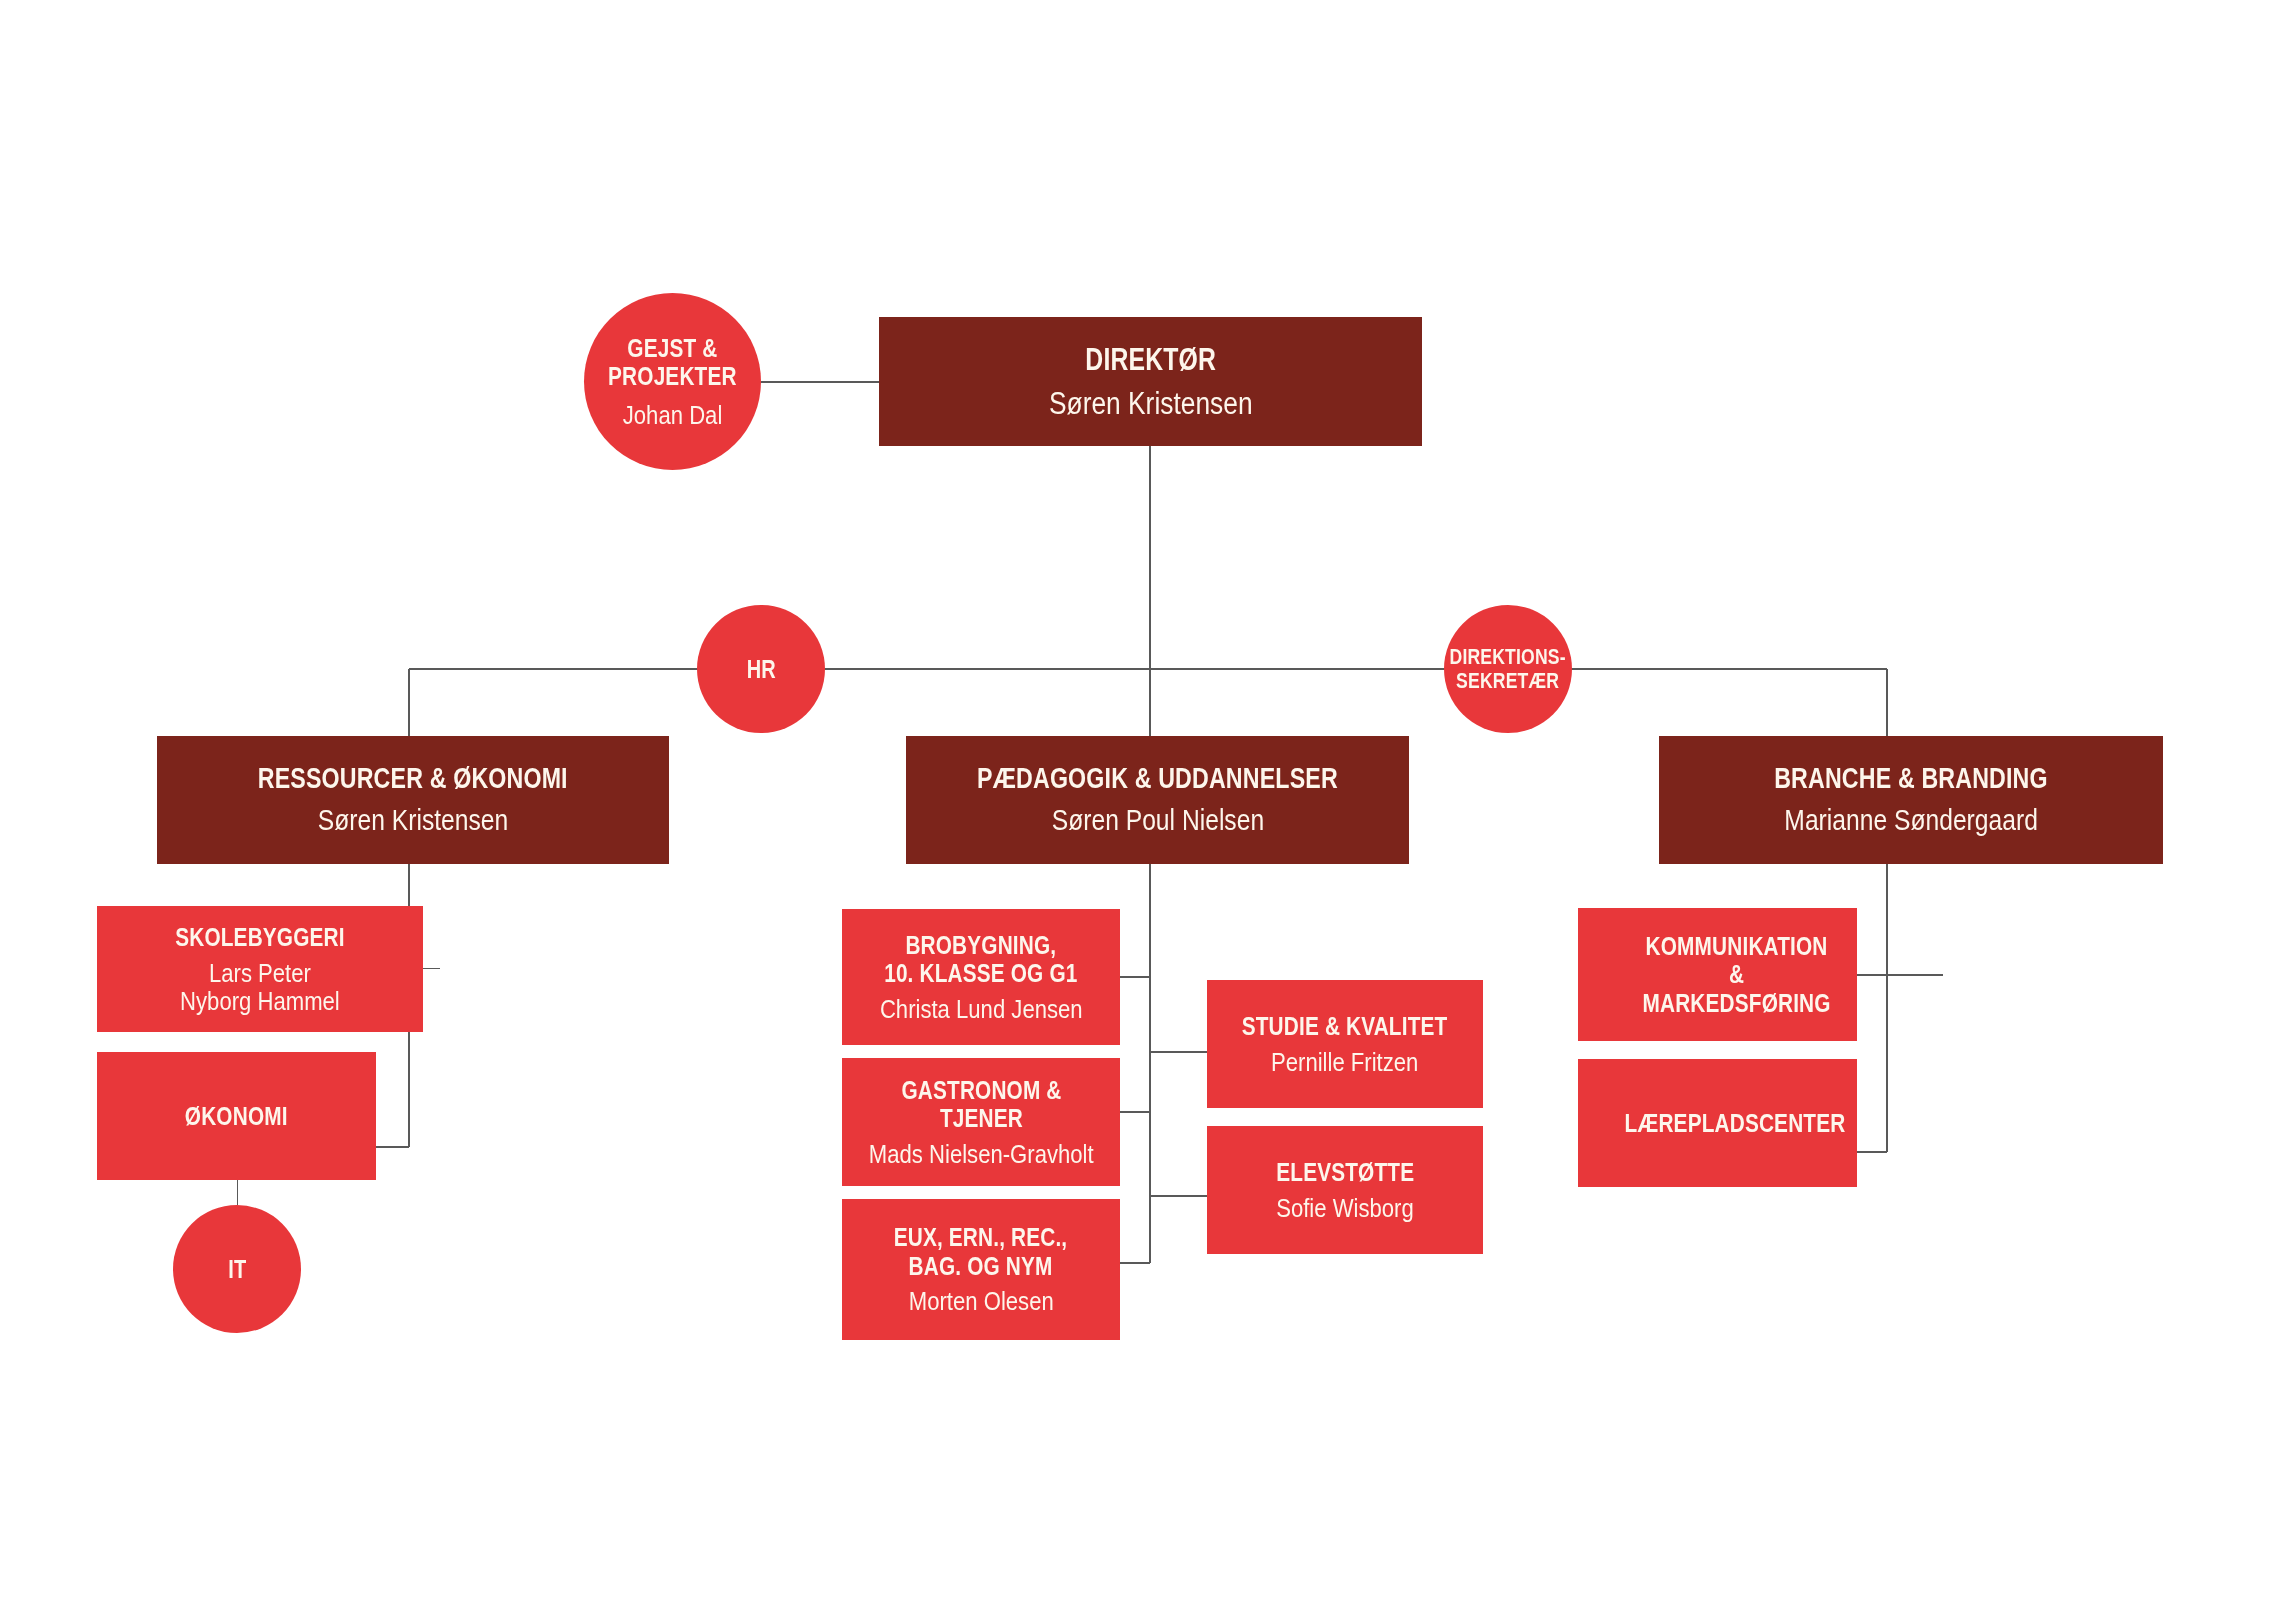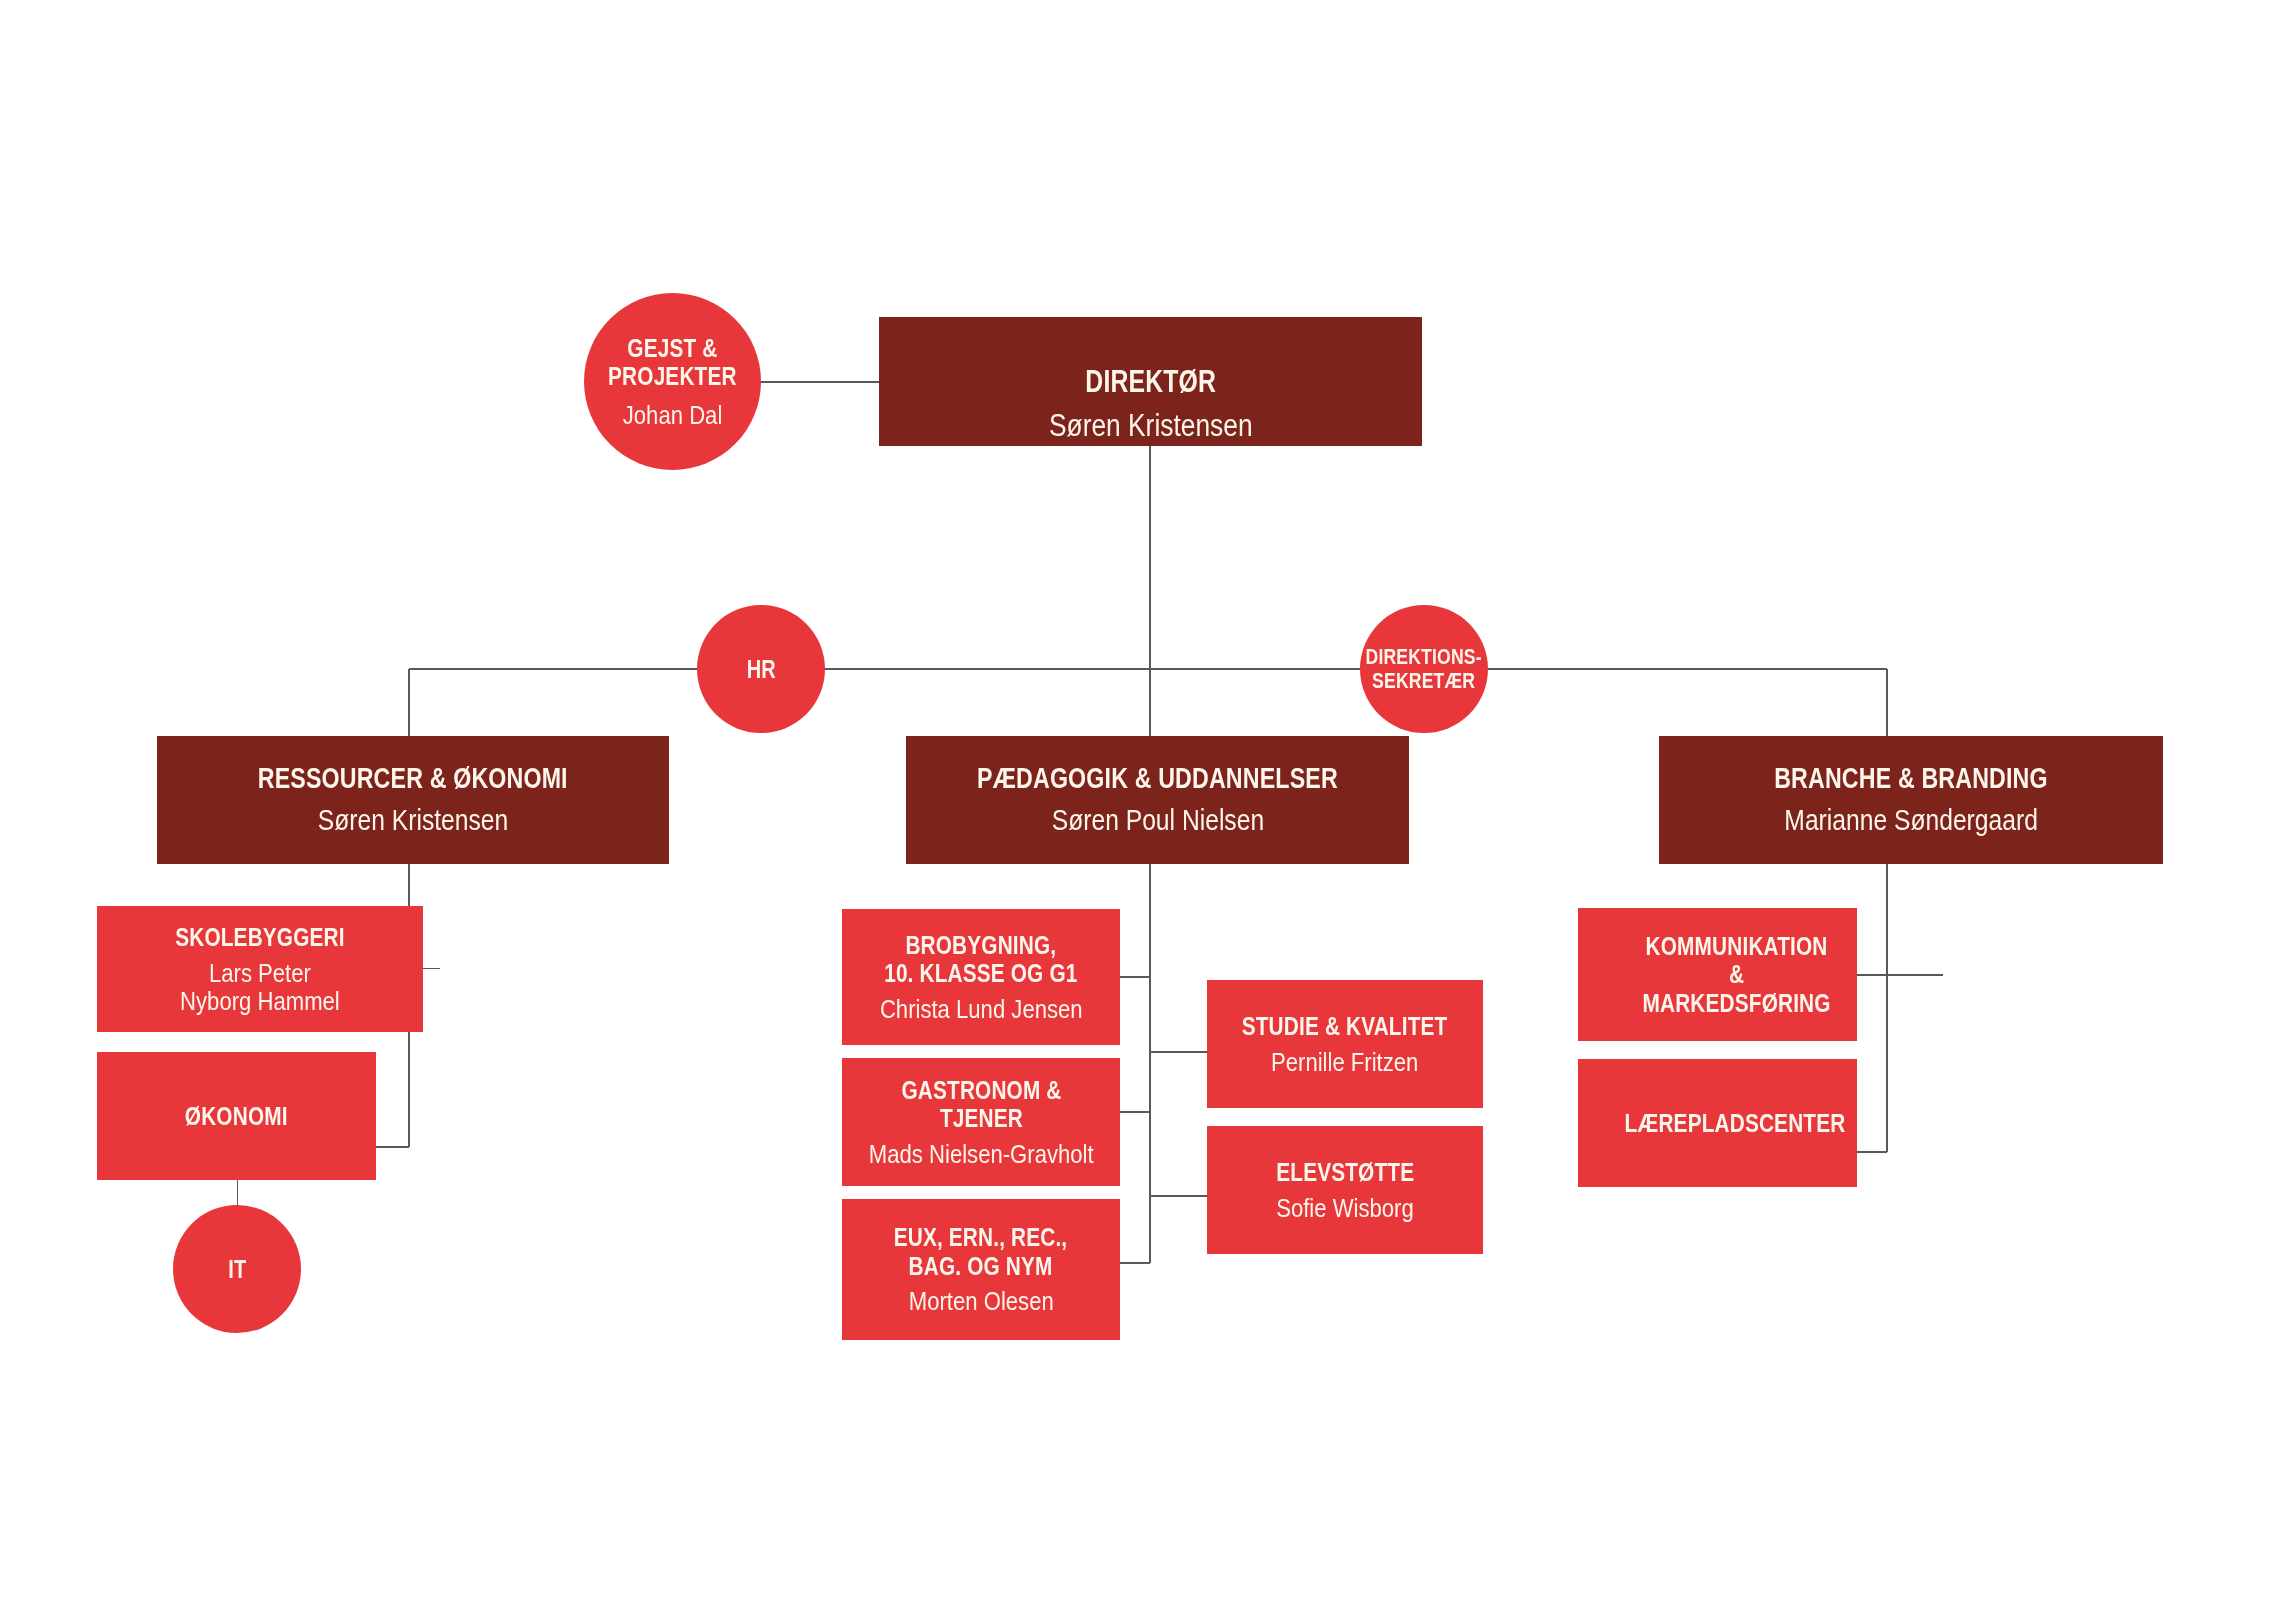--- a/index.html
+++ b/index.html
@@ -103,36 +103,36 @@
       <line x1="1758" y1="1608" x2="1845" y2="1608"></line>
       <line x1="1758" y1="1828" x2="1845" y2="1828"></line>
 
       <line x1="2885" y1="1320" x2="2885" y2="1760"></line>
       <line x1="2838" y1="1490" x2="2885" y2="1490"></line>
       <line x1="2838" y1="1760" x2="2885" y2="1760"></line>
       <line x1="2885" y1="1490" x2="2970" y2="1490"></line>
     </g>
   </svg>
 
-  <div class="node box dark lvl1" style="left:879px; top:317px; width:543px; height:129px;justify-content:flex-end;">
+  <div class="node box dark lvl1" style="left:879px; top:317px; width:543px; height:129px;">
     <div class="title">DIREKTØR</div>
     <div class="person">Søren Kristensen</div>
   </div>
 
   <div class="node circle light circ-lg" style="left:584px; top:293px; width:177px; height:177px;">
     <div class="title">GEJST &amp;
 PROJEKTER</div>
     <div class="person">Johan Dal</div>
   </div>
 
   <div class="node circle light circ-xs" style="left:697px; top:605px; width:128px; height:128px;">
     <div class="title">HR</div>
   </div>
 
-  <div class="node circle light circ-sm" style="left:1360px; top:605px; width:128px; height:128px;">
+  <div class="node circle light circ-sm" style="left:1444px; top:605px; width:128px; height:128px;">
     <div class="title">DIREKTIONS-
 SEKRETÆR</div>
   </div>
 
   <div class="node box dark lvl2" style="left:157px; top:736px; width:512px; height:128px;">
     <div class="title">RESSOURCER &amp; ØKONOMI</div>
     <div class="person">Søren Kristensen</div>
   </div>
 
   <div class="node box dark lvl2" style="left:906px; top:736px; width:503px; height:128px;">

